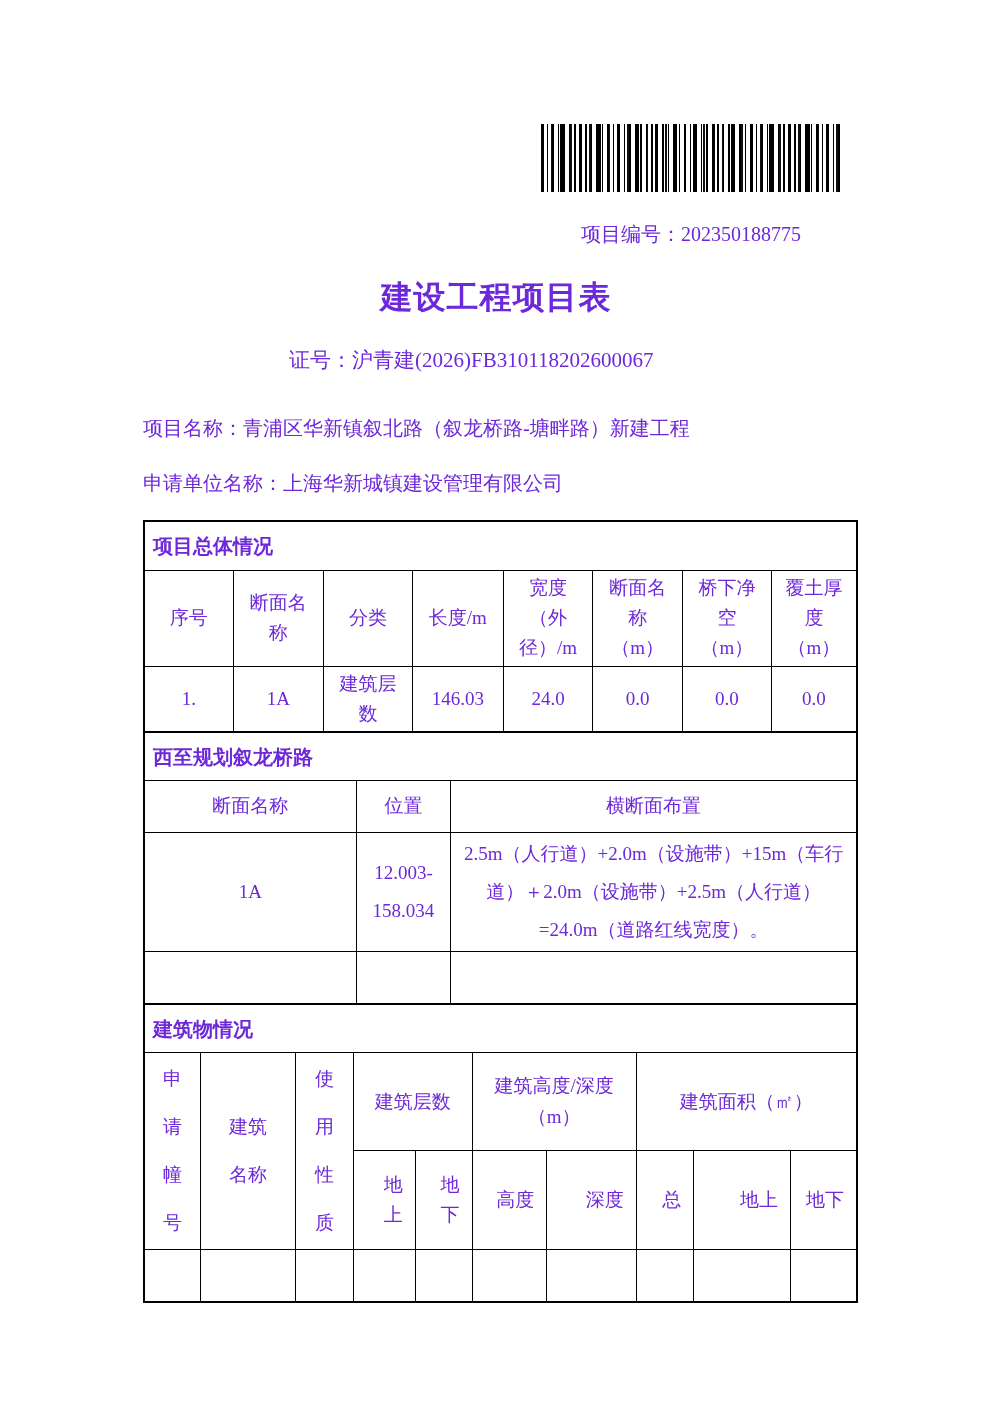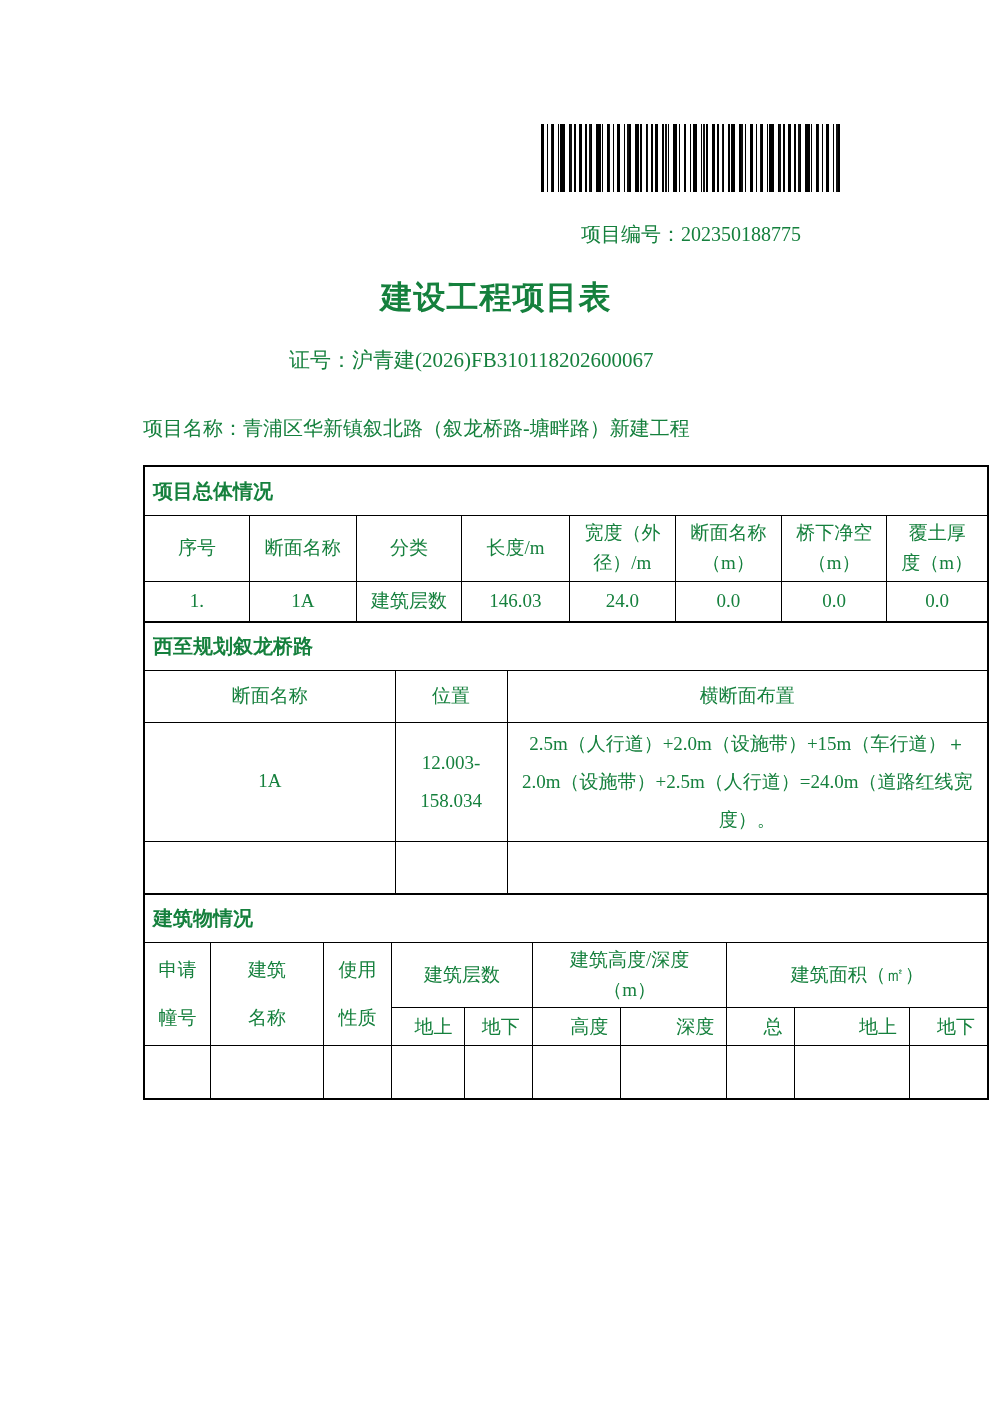--- a/index.html
+++ b/index.html
@@ -2,21 +2,21 @@
 <html><head>
 <meta charset="utf-8">
 <style>
   * { margin: 0; padding: 0; box-sizing: border-box; }
   html, body { background: #ffffff; }
   .page {
     position: relative;
     width: 992px;
     height: 1403px;
     background: #ffffff;
-    color: #15803d;
+    color: #6d28d9;
     font-family: "Liberation Serif", "DejaVu Serif", serif;
     overflow: hidden;
   }
   
   .barcode-block {
     position: absolute;
     top: 124px;
     left: 541px;
     width: 300px;
   }
@@ -41,21 +41,21 @@
     font-weight: bold;
     line-height: 42px;
     letter-spacing: 1px;
   }
   .cert-line {
     margin: 28px 16px 0 289px;
     font-size: 21px;
     line-height: 28px;
   }
   
-  .content { margin-left: 143px; width: 846px; }
+  .content { margin-left: 143px; width: 715px; }
   .info {
     font-size: 20px;
     line-height: 45px;
     margin: 0 0 10px 0;
     white-space: pre-wrap;
   }
   .info.first { margin-top: 32px; }
   
   .doc-table {
     margin-top: 14px;
@@ -109,20 +109,21 @@
     <div class="barcode-label">项目编号：202350188775</div>
   </div>
 
   <h1 class="doc-title">建设工程项目表</h1>
 
   <div class="cert-line">证号：沪青建(2026)FB310118202600067</div>
 
   <div class="content">
 
     <p class="info first">项目名称：青浦区华新镇叙北路（叙龙桥路-塘畔路）新建工程</p>
+    <p class="info">申请单位名称：上海华新城镇建设管理有限公司</p>
 
     <div class="doc-table">
 
       <table class="tbl">
         <colgroup>
           <col style="width:12.4%">
             <col style="width:12.7%">
             <col style="width:12.5%">
           <col style="width:12.8%">
             <col style="width:12.6%">

